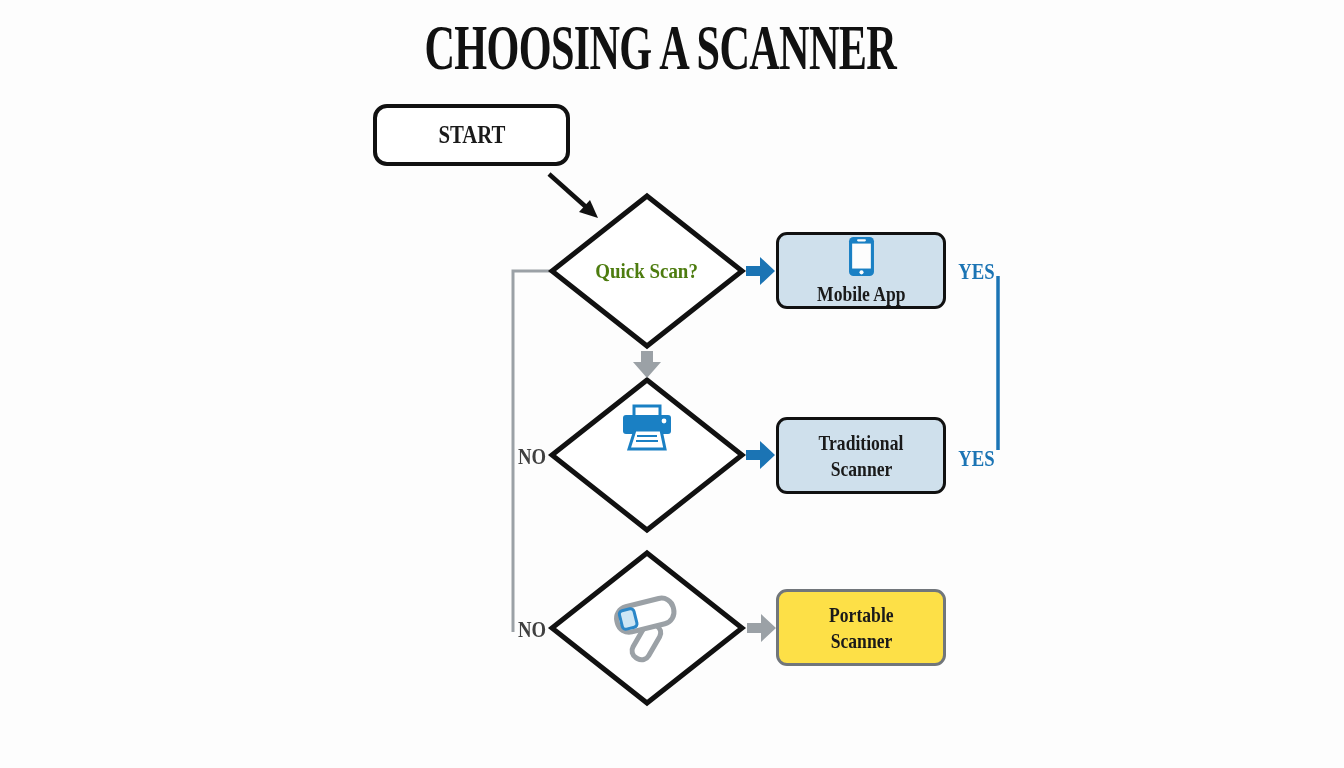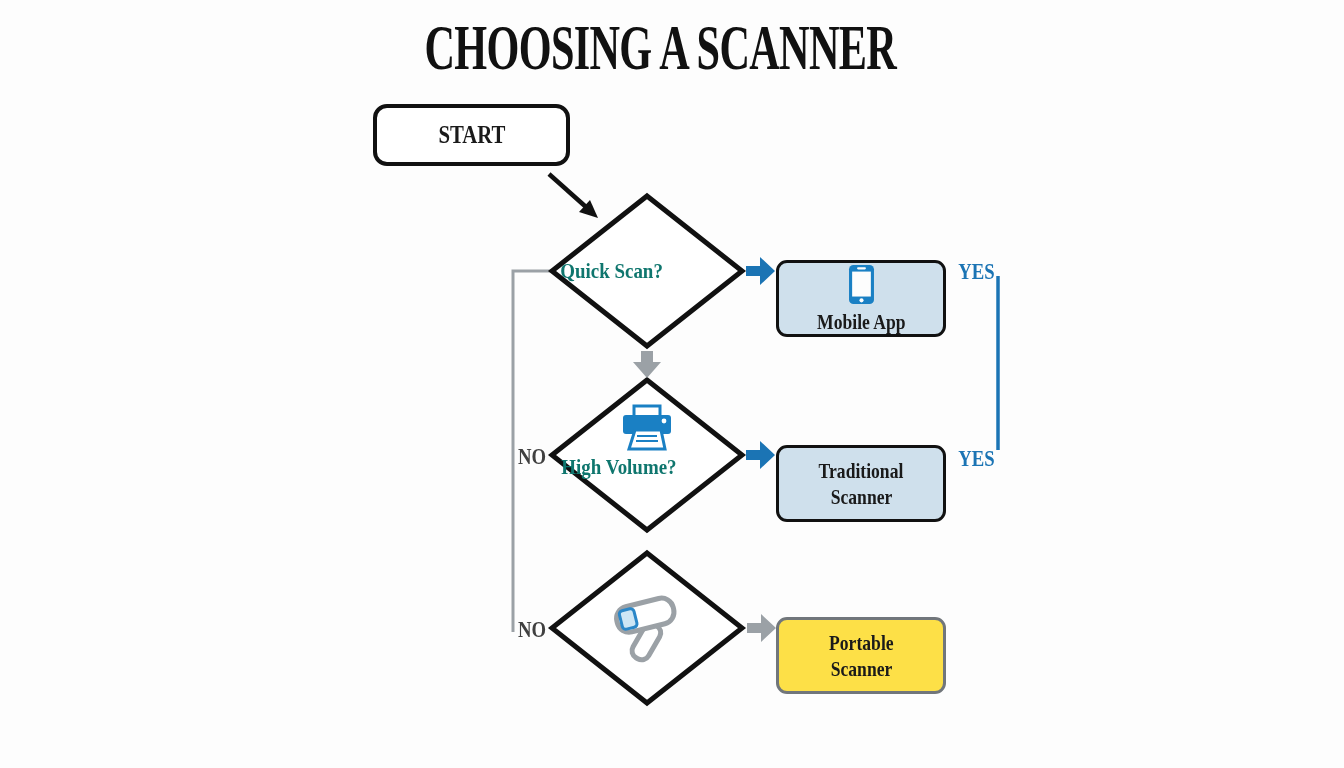--- a/index.html
+++ b/index.html
@@ -18,29 +18,29 @@
     font-size:64px;font-weight:700;letter-spacing:-1px;color:#111;
   }
   .title .condensed{transform:scaleX(0.66);}
   .start-box{
     position:absolute;left:373px;top:104px;width:197px;height:62px;
     background:#ffffff;border:4px solid #111;border-radius:14px;
     display:flex;align-items:center;justify-content:center;
     font-size:26px;font-weight:700;box-sizing:border-box;text-align:right;
   }
   .dlabel{
-    position:absolute;display:flex;align-items:center;justify-content:flex-start;
-    font-size:22px;font-weight:700;color:#0f766e;
+    position:absolute;display:flex;align-items:center;justify-content:center;
+    font-size:22px;font-weight:700;color:#4d7c0f;
   }
   .dlabel .condensed{transform:scaleX(0.86);}
   .result-box{
     position:absolute;left:776px;width:170px;height:77px;box-sizing:border-box;
     border-radius:11px;display:flex;flex-direction:column;
     align-items:center;justify-content:center;
-    font-size:22px;font-weight:700;line-height:26px;text-align:center;margin-top:28px;
+    font-size:22px;font-weight:700;line-height:26px;text-align:center;
   }
   .result-blue{background:#cfe0ec;border:3.5px solid #111;}
   .result-gray{background:#fde047;border:3px solid #71767b;}
   .edge-label{
     position:absolute;display:flex;align-items:center;justify-content:flex-end;
     font-size:24px;font-weight:700;
   }
   .edge-label .condensed{transform:scaleX(0.78);}
   .yes{color:#1b74b4;}
   .no{color:#404040;}
@@ -90,23 +90,20 @@
   <div class="icon-wrap" style="left:618px;top:404px;width:58px;height:48px;">
     <svg width="54" height="48" viewBox="0 0 54 48" xmlns="http://www.w3.org/2000/svg">
       <rect x="14" y="2" width="26" height="11" fill="#ffffff" stroke="#1a80c4" stroke-width="3"></rect>
       <rect x="3" y="11" width="48" height="19" rx="3" fill="#1a80c4"></rect>
       <circle cx="44" cy="17" r="2.4" fill="#ffffff"></circle>
       <polygon points="15,26 41,26 45,45 9,45" fill="#ffffff" stroke="#1a80c4" stroke-width="3"></polygon>
       <line x1="17" y1="32" x2="37" y2="32" stroke="#1a80c4" stroke-width="2"></line>
       <line x1="16" y1="37" x2="38" y2="37" stroke="#1a80c4" stroke-width="2"></line>
     </svg>
   </div>
-  <div class="dlabel" style="left:552px;top:449px;width:190px;height:36px;">
-    <span class="condensed">High Volume?</span>
-  </div>
 
   <div class="icon-wrap" style="left:608px;top:590px;width:80px;height:76px;">
     <svg width="80" height="76" viewBox="0 0 80 76" xmlns="http://www.w3.org/2000/svg">
       <g transform="rotate(30 44 40)">
         <rect x="36" y="34" width="18" height="38" rx="8" fill="#ffffff" stroke="#9ba1a6" stroke-width="5"></rect>
         <rect x="32" y="33" width="6" height="12" rx="2.5" fill="#4aa3d8"></rect>
       </g>
       <g transform="rotate(-14 38 24)">
         <rect x="8" y="12" width="58" height="26" rx="12" fill="#ffffff" stroke="#9ba1a6" stroke-width="5"></rect>
         <rect x="12" y="15" width="15" height="19" rx="3.5" fill="#cde6f5" stroke="#2b87c8" stroke-width="3"></rect>

